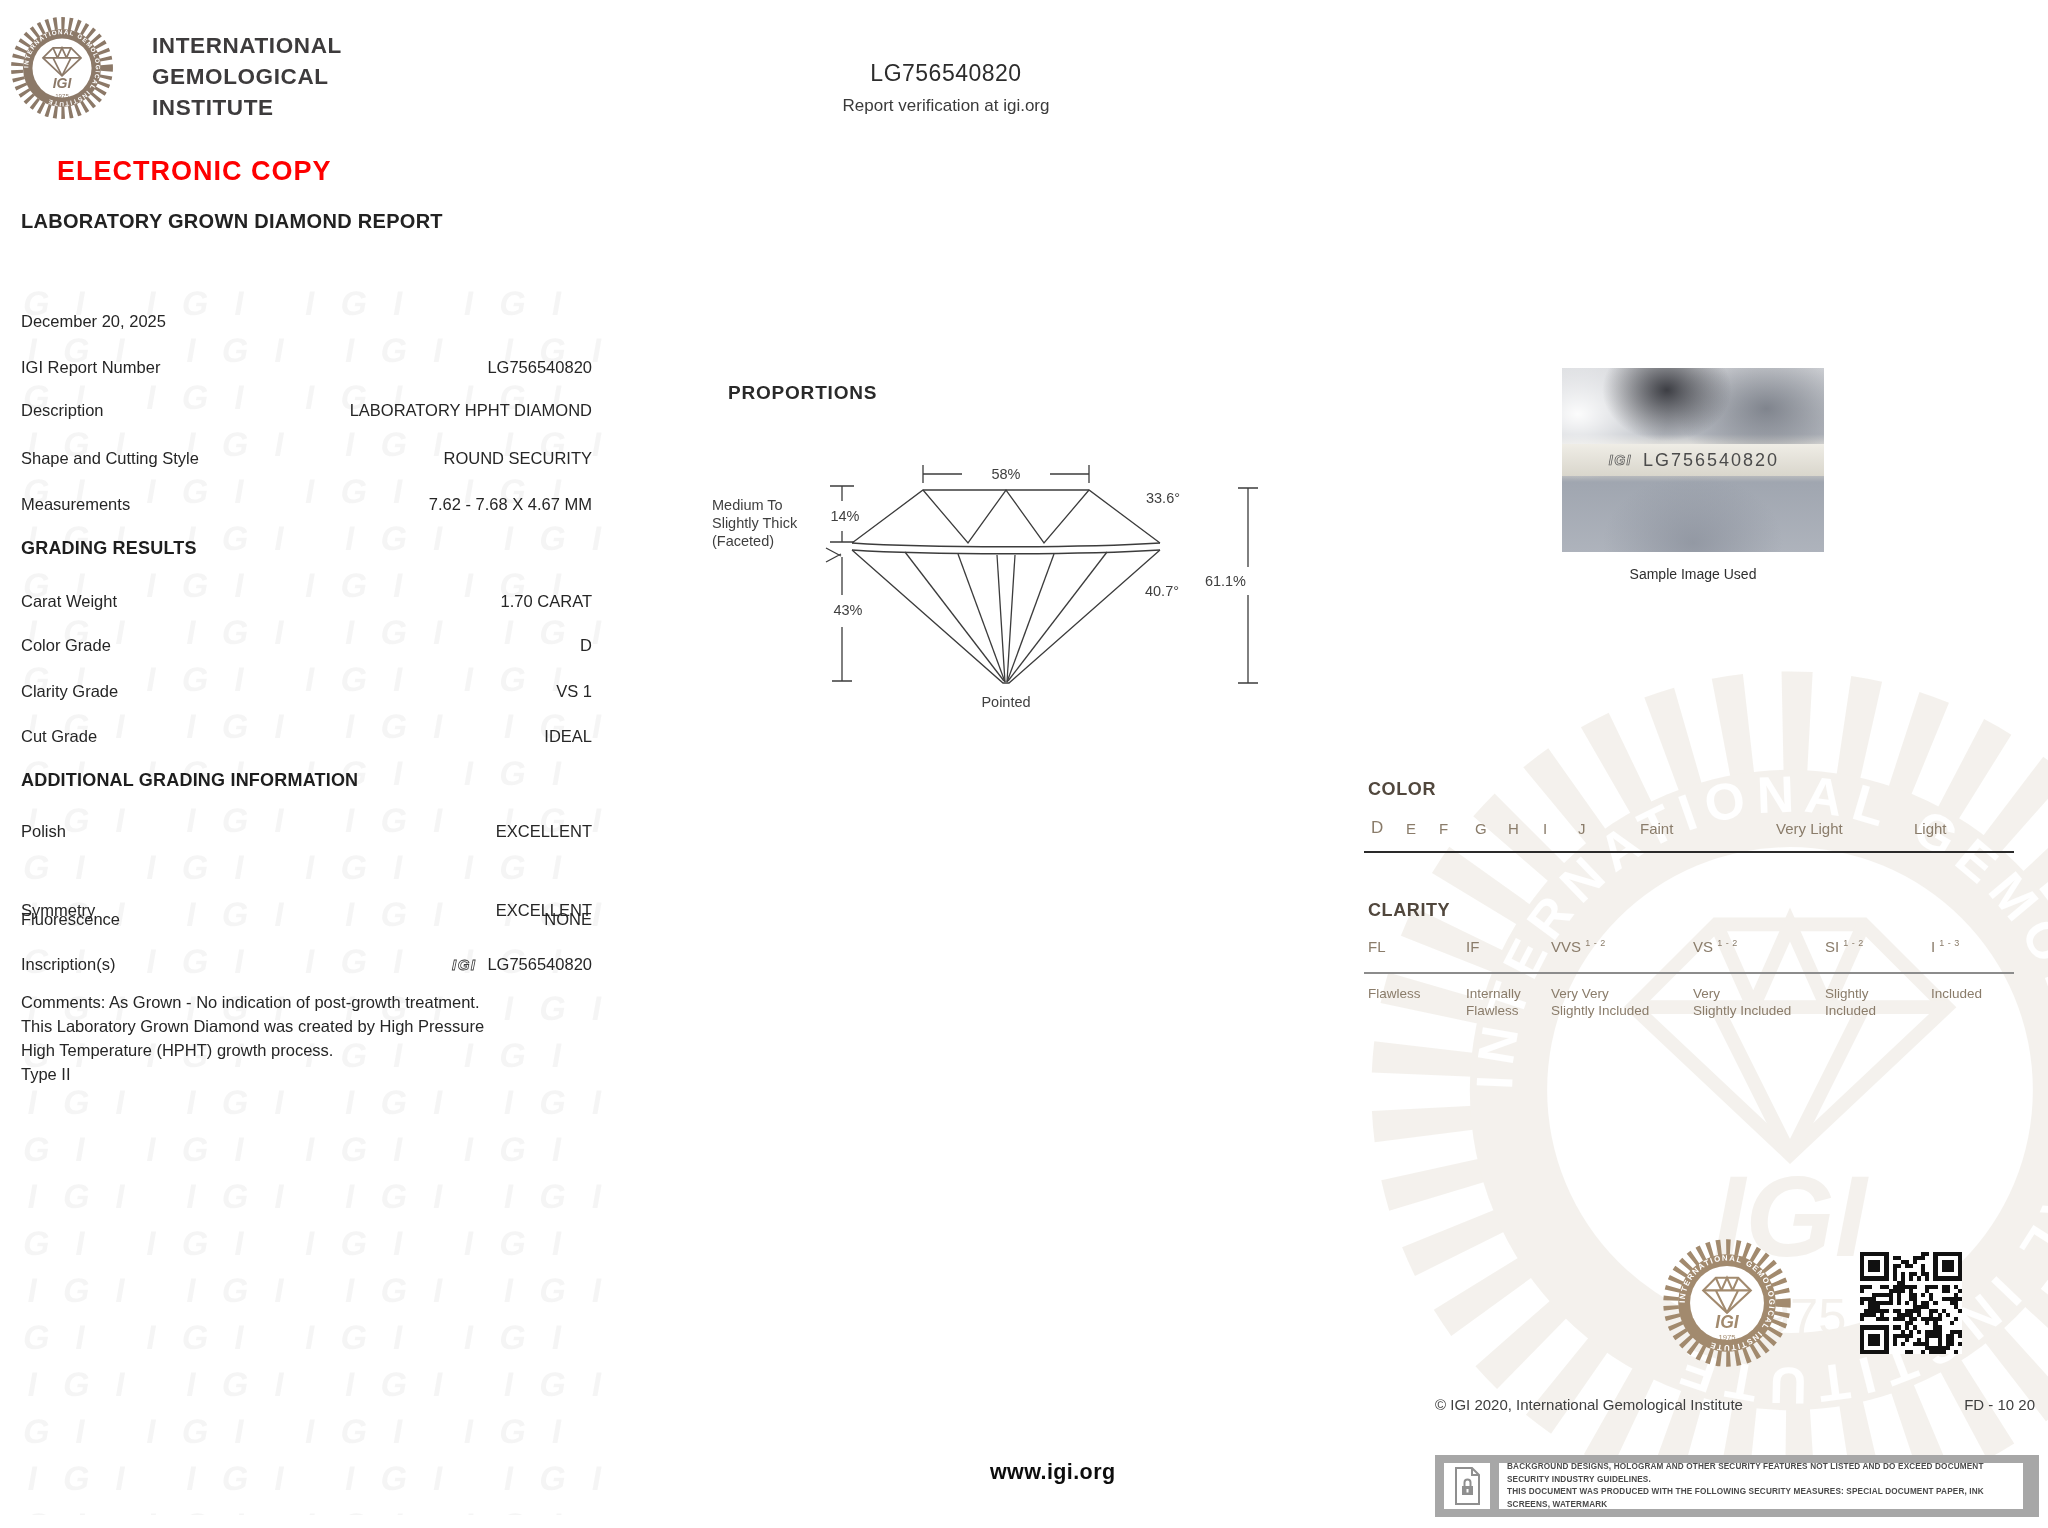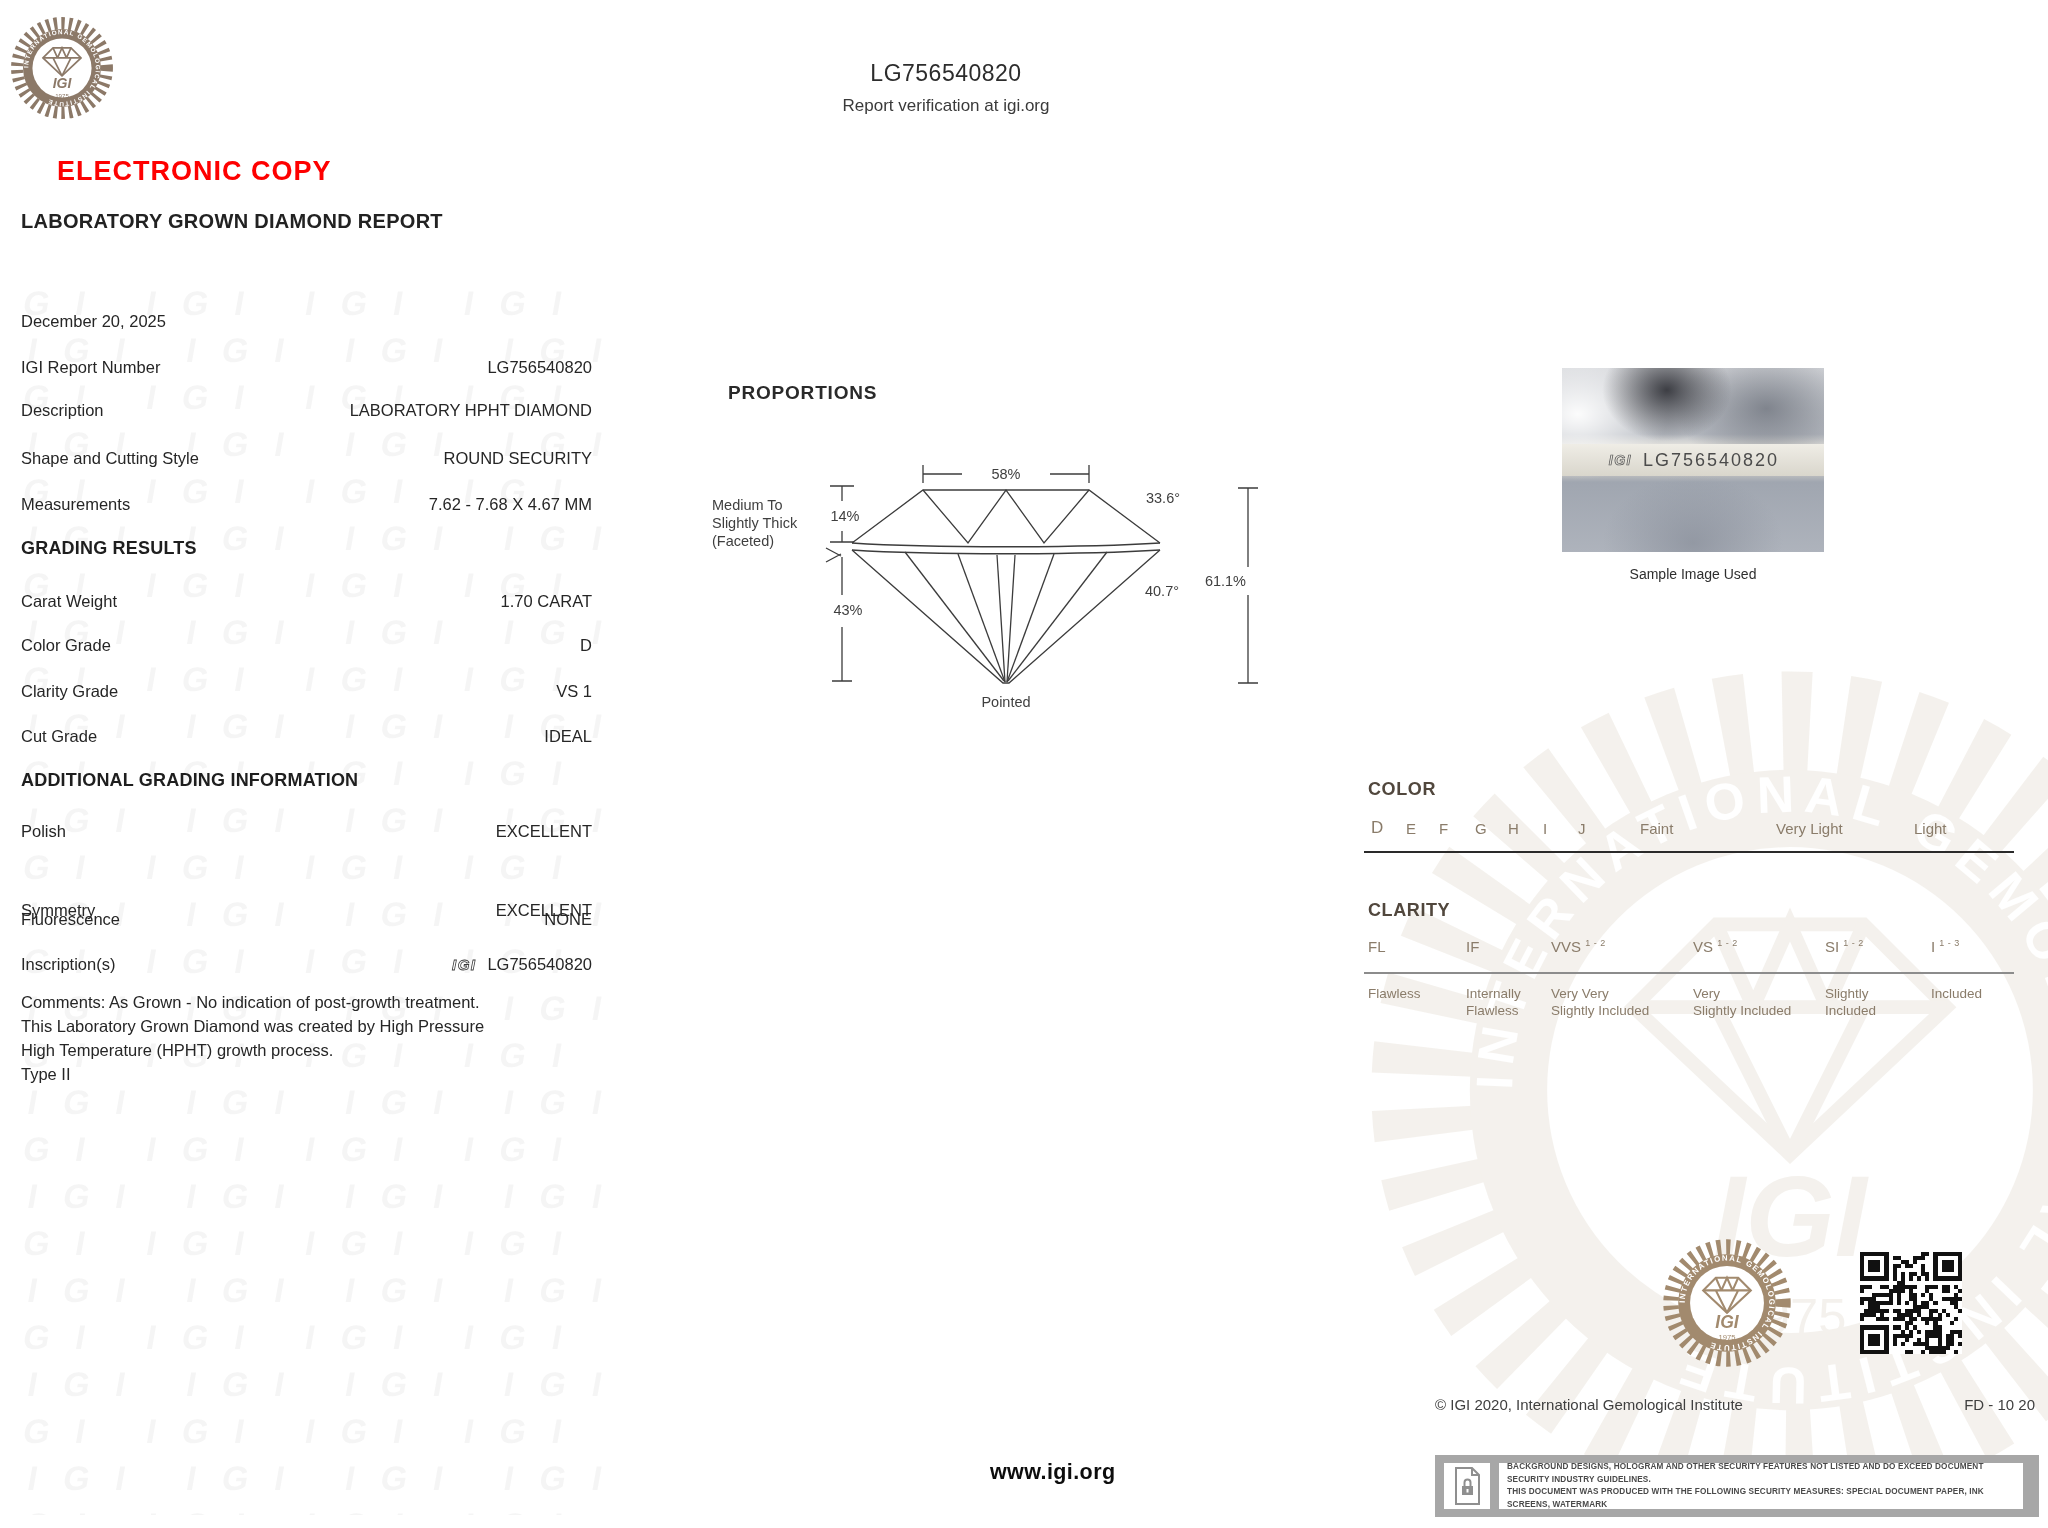--- a/index.html
+++ b/index.html
@@ -136,20 +136,25 @@
         <circle cx="50" cy="50" r="34.8" fill="#8c7968"></circle>
         <circle cx="50" cy="50" r="26.4" fill="#fff"></circle>
         <text font-size="5.6" font-weight="bold" fill="#fff" letter-spacing="1" font-family="Liberation Sans, sans-serif"><textPath href="#sealring1">INTERNATIONAL GEMOLOGICAL INSTITUTE</textPath></text>
         <g stroke="#8c7968" stroke-width="1.5" fill="none">
           <path d="M33,41 L42,32 L58,32 L67,41 L50,57 Z"></path>
           <path d="M33,41 L67,41 M42,32 L46,41 M58,32 L54,41 M46,41 L50,32 L54,41 M42,41 L50,57 M58,41 L50,57"></path>
         </g>
         <text x="50" y="68" font-size="12.5" font-weight="bold" font-style="italic" fill="#8c7968" text-anchor="middle" font-family="Liberation Sans, sans-serif">IGI</text>
         <text x="50" y="76.5" font-size="5.5" fill="#8c7968" text-anchor="middle" font-family="Liberation Sans, sans-serif">1975</text>
       </svg></div>
+  <div class="abs institute">
+    <div>INTERNATIONAL</div>
+    <div>GEMOLOGICAL</div>
+    <div>INSTITUTE</div>
+  </div>
   <div class="abs ecopy">ELECTRONIC COPY</div>
   <div class="abs top-center">
     <div class="rn">LG756540820</div>
     <div class="rv">Report verification at igi.org</div>
   </div>
   <div class="abs report-title">LABORATORY GROWN DIAMOND REPORT</div>
 
   <div class="abs pdate" style="top:312px;">December 20, 2025</div>
 
   <div class="abs prow" style="top:358px;">

